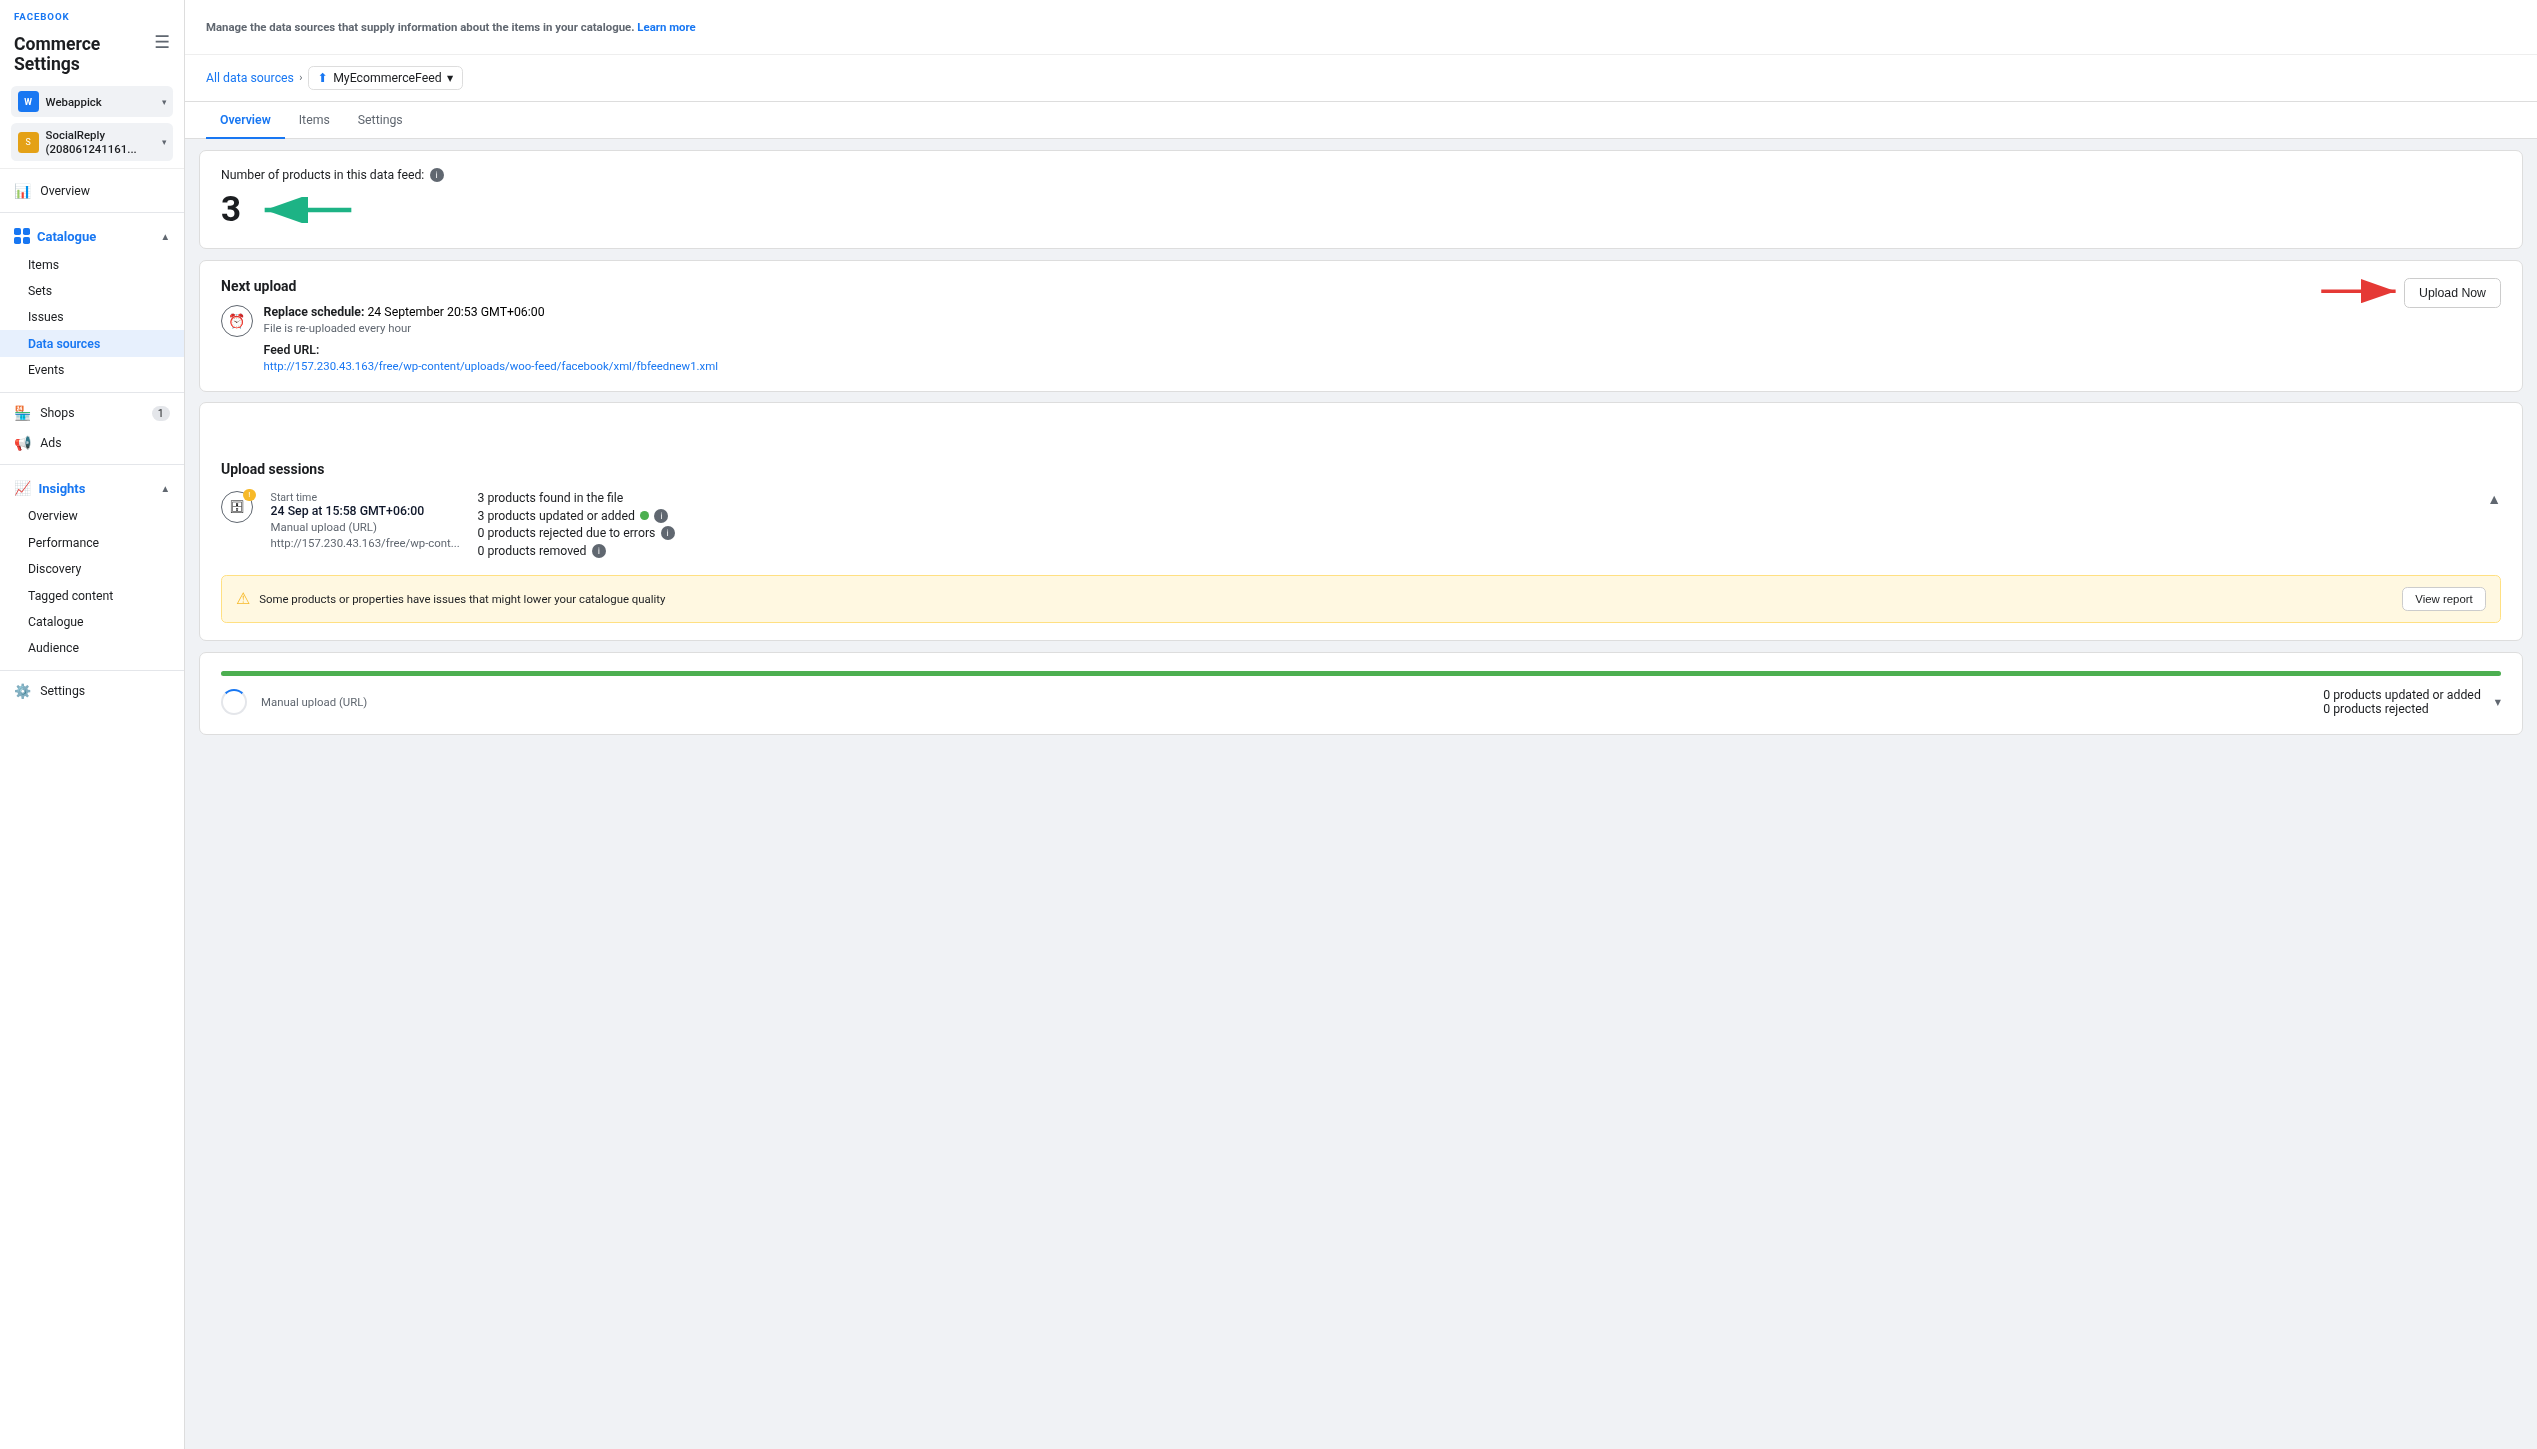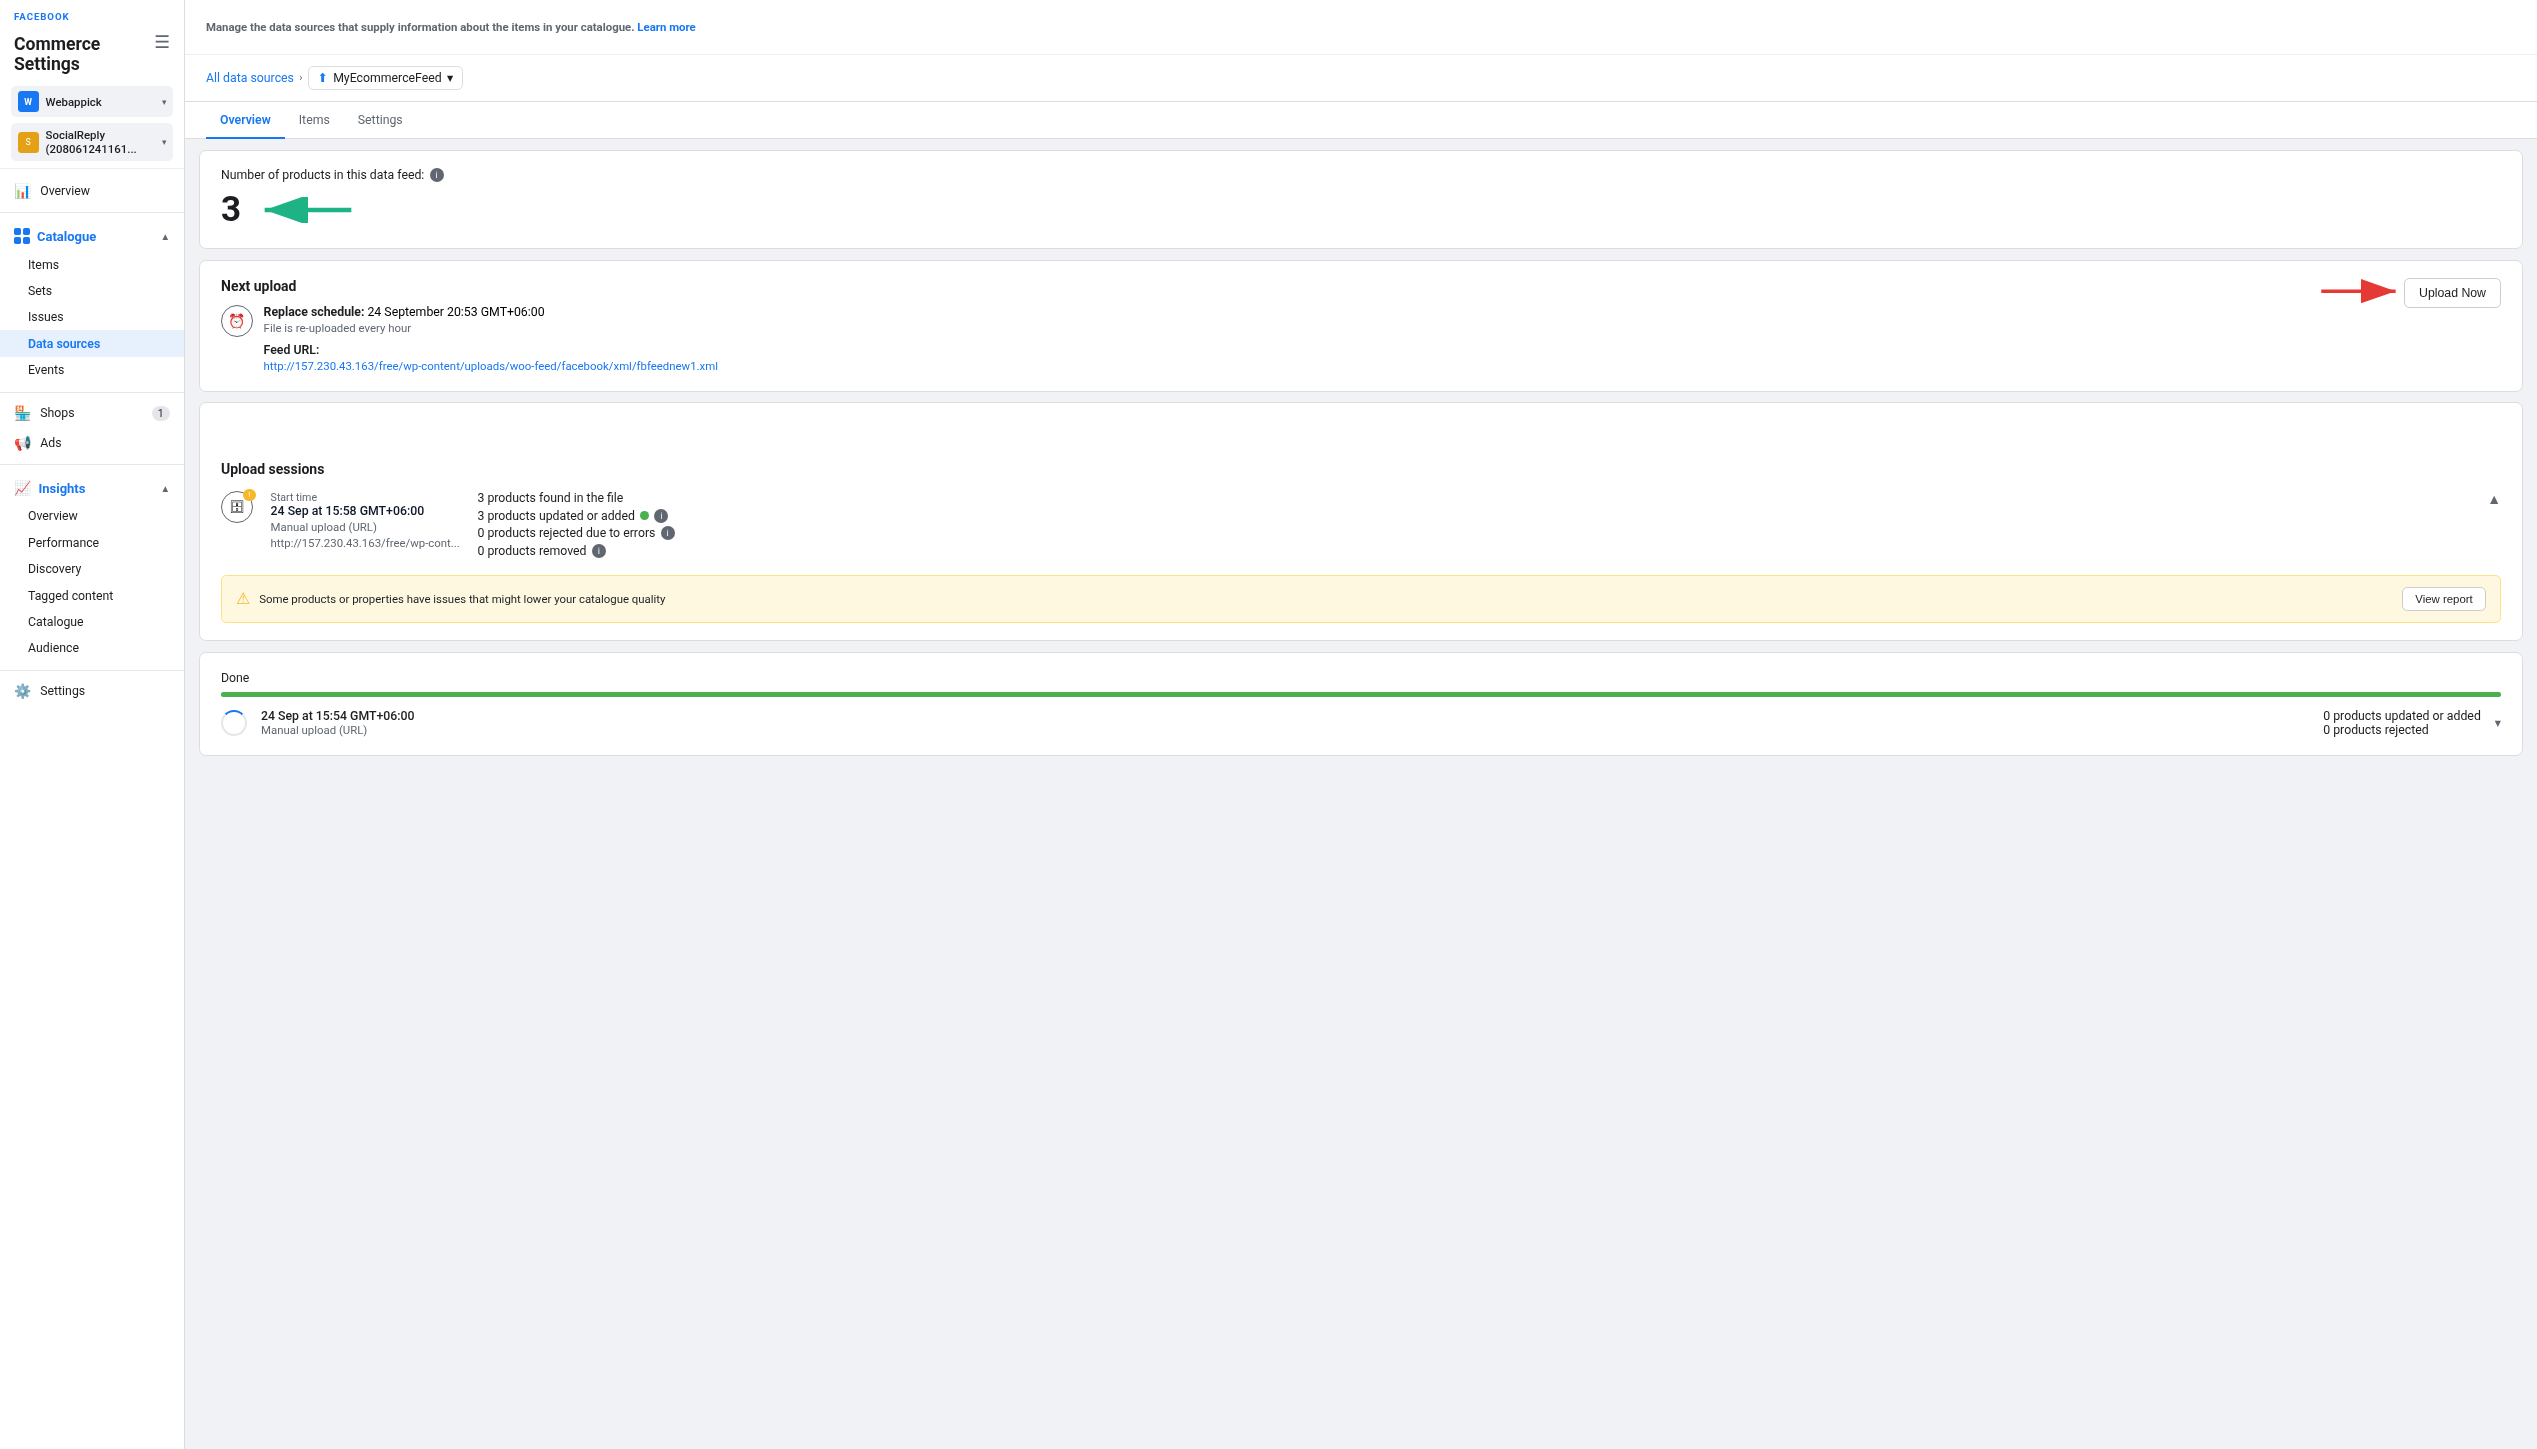--- a/index.html
+++ b/index.html
@@ -560,28 +560,26 @@
       </div>
 
       <div class="warning-bar">
         <span style="font-size:16px;color:#f7b928;">⚠</span>
         <span class="warning-text">Some products or properties have issues that might lower your catalogue quality</span>
         <button class="btn-view-report">View report</button>
       </div>
     </div>
 
     <div class="section">
-      <div class="section-label">Done</div>
       <div class="progress-bar-container">
         <div class="progress-bar-fill" style="width:100%;"></div>
       </div>
       <div class="done-row">
         <div class="spinner-icon"></div>
         <div class="done-info">
-          <div class="done-time">24 Sep at 15:54 GMT+06:00</div>
           <div class="done-sub">Manual upload (URL)</div>
         </div>
         <div class="done-results">
           <div class="done-result-item">0 products updated or added</div>
           <div class="done-result-item">0 products rejected</div>
         </div>
         <span class="expand-icon-small">▾</span>
       </div>
     </div>
 

